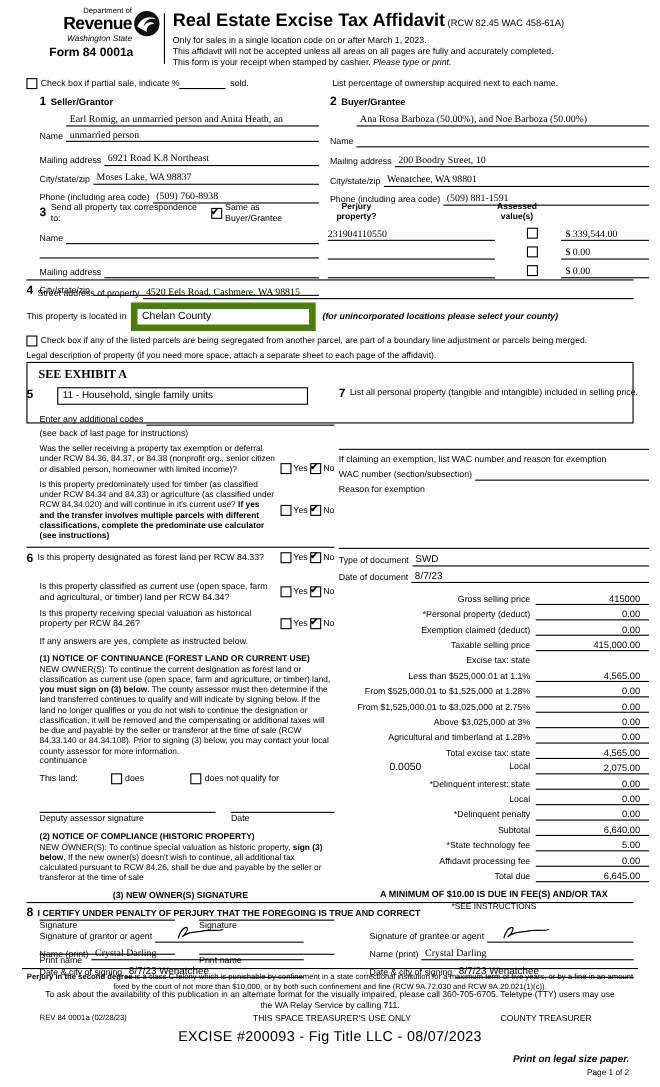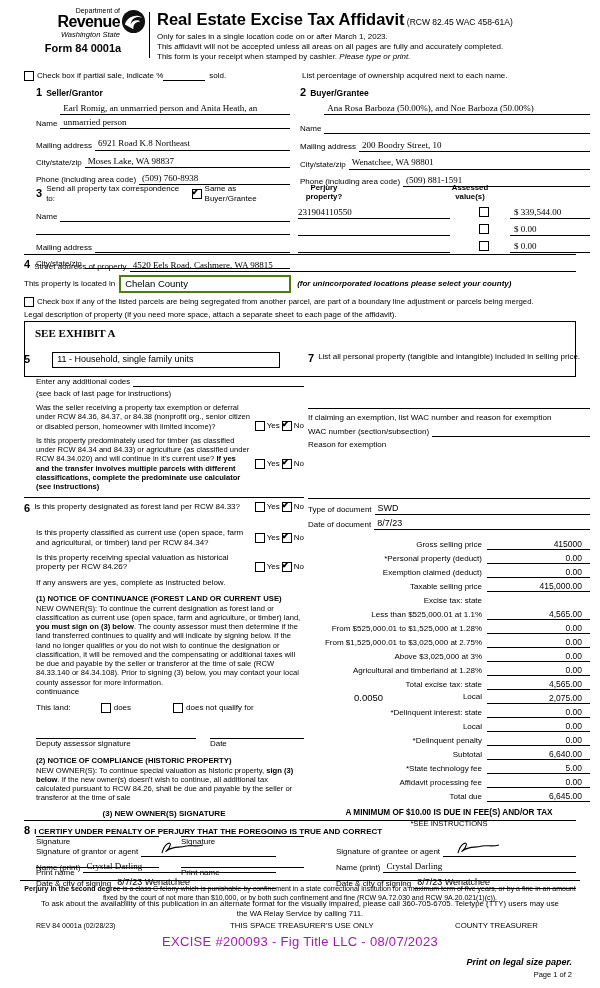--- a/index.html
+++ b/index.html
@@ -171,21 +171,21 @@
   </div>
 
   <div class="abs" style="top:254px;left:24px;width:552;border-top:1px solid #000;padding-top:3px;width:552px">
     <div style="display:flex;align-items:flex-end">
       <span class="secno">4</span>
       <span class="lbl">Street address of property</span>
       <span class="ul serif fillv">4520 Eels Road, Cashmere, WA 98815</span>
     </div>
     <div style="display:flex;align-items:center;margin-top:3px">
       <span>This property is located in</span>
-      <span style="border:2px solid #4d7c0f;width:148px;height:13px;margin-left:4px;padding:1px 16px 0 4px;font-size:9.5px">Chelan County</span>
+      <span style="border:6px solid #4d7c0f;width:148px;height:13px;margin-left:4px;padding:1px 4px 0 4px;font-size:9.5px">Chelan County</span>
       <span class="b i" style="padding-left:6px">(for unincorporated locations please select your county)</span>
     </div>
     <div style="display:flex;align-items:center;margin-top:4px">
       <span class="cb"></span>
       <span style="padding-left:3px;font-size:7.8px">Check box if any of the listed parcels are being segregated from another parcel, are part of a boundary line adjustment or parcels being merged.</span>
     </div>
     <div style="margin-top:3px;font-size:7.8px">Legal description of property (if you need more space, attach a separate sheet to each page of the affidavit).</div>
     <div style="border:1.5px solid #000;height:44px;margin-top:2px;padding:5px 10px">
       <span class="b serif" style="font-size:11px">SEE EXHIBIT A</span>
     </div>
@@ -464,18 +464,18 @@
 
   <div class="abs" style="top:880px;left:20px;width:560px;border-top:1px solid #000;padding-top:3px;text-align:center;font-size:7px;line-height:1.3">
     <span class="b">Perjury in the second degree</span><span> is a class C felony which is punishable by confinement in a state correctional institution for a maximum term of five years, or by a fine in an amount fixed by the court of not more than $10,000, or by both such confinement and fine (RCW 9A.72.030 and RCW 9A.20.021(1)(c)).</span>
   </div>
   <div class="abs" style="top:899px;left:40px;width:520px;text-align:center;font-size:7.8px;line-height:1.25">To ask about the availability of this publication in an alternate format for the visually impaired, please call 360-705-6705. Teletype (TTY) users may use the WA Relay Service by calling 711.</div>
 
   <div class="abs" style="top:922px;left:36px;font-size:7px">REV 84 0001a   (02/28/23)</div>
   <div class="abs" style="top:921px;left:230px;font-size:7.8px">THIS SPACE TREASURER'S USE ONLY</div>
   <div class="abs" style="top:921px;left:455px;font-size:7.8px">COUNTY TREASURER</div>
 
-  <div class="abs" style="top:934px;left:0;width:600px;text-align:center;font-size:13px;color:#a21caf;letter-spacing:0.3px">EXCISE #200093 - Fig Title LLC - 08/07/2023</div>
+  <div class="abs" style="top:934px;left:0;width:600px;text-align:center;font-size:13px;color:#000000;letter-spacing:0.3px">EXCISE #200093 - Fig Title LLC - 08/07/2023</div>
 
   <div class="abs b i" style="top:957px;right:28px;font-size:9px">Print on legal size paper.</div>
   <div class="abs" style="top:970px;right:28px;font-size:7.5px">Page 1 of 2</div>
 
 </div>
 
 </body></html>

